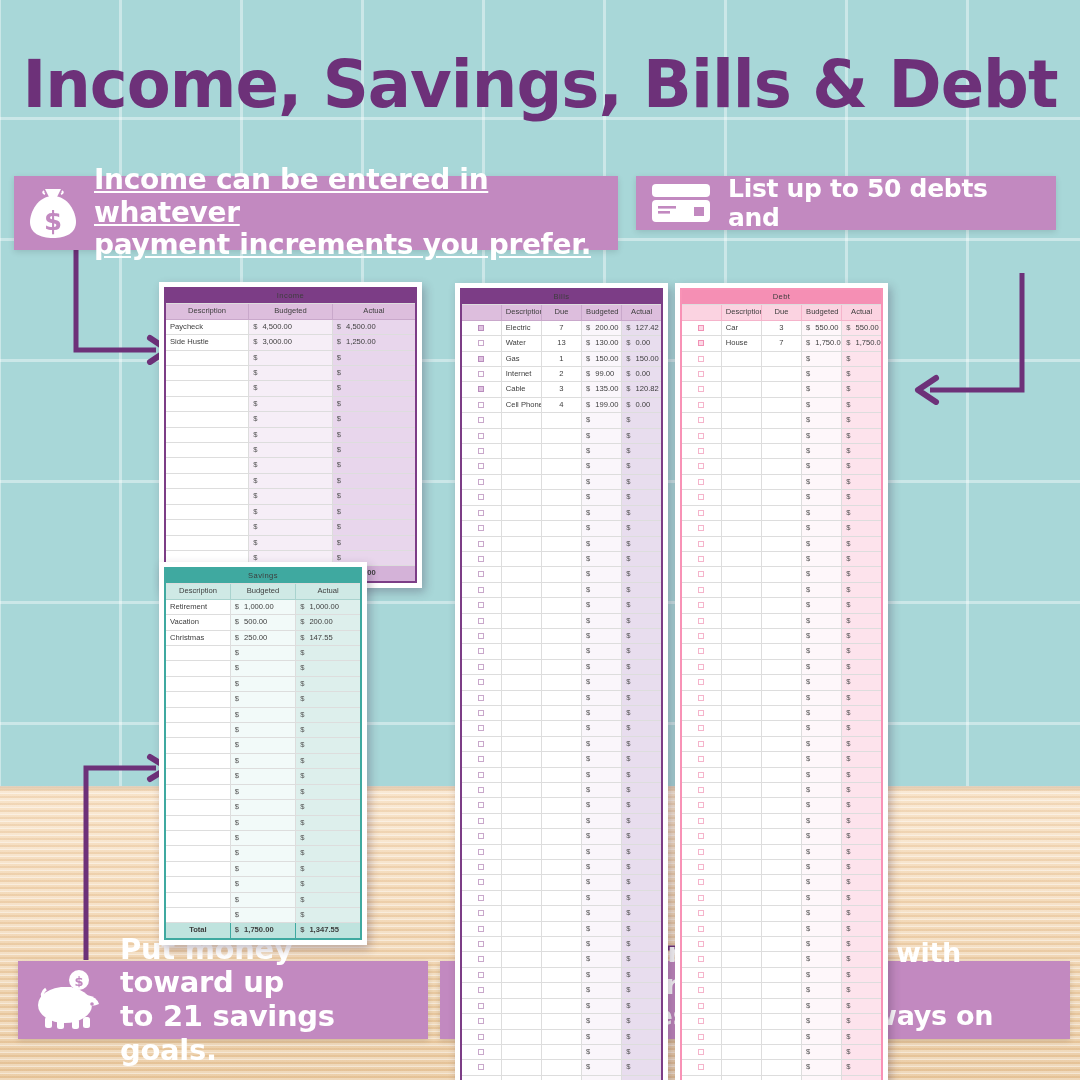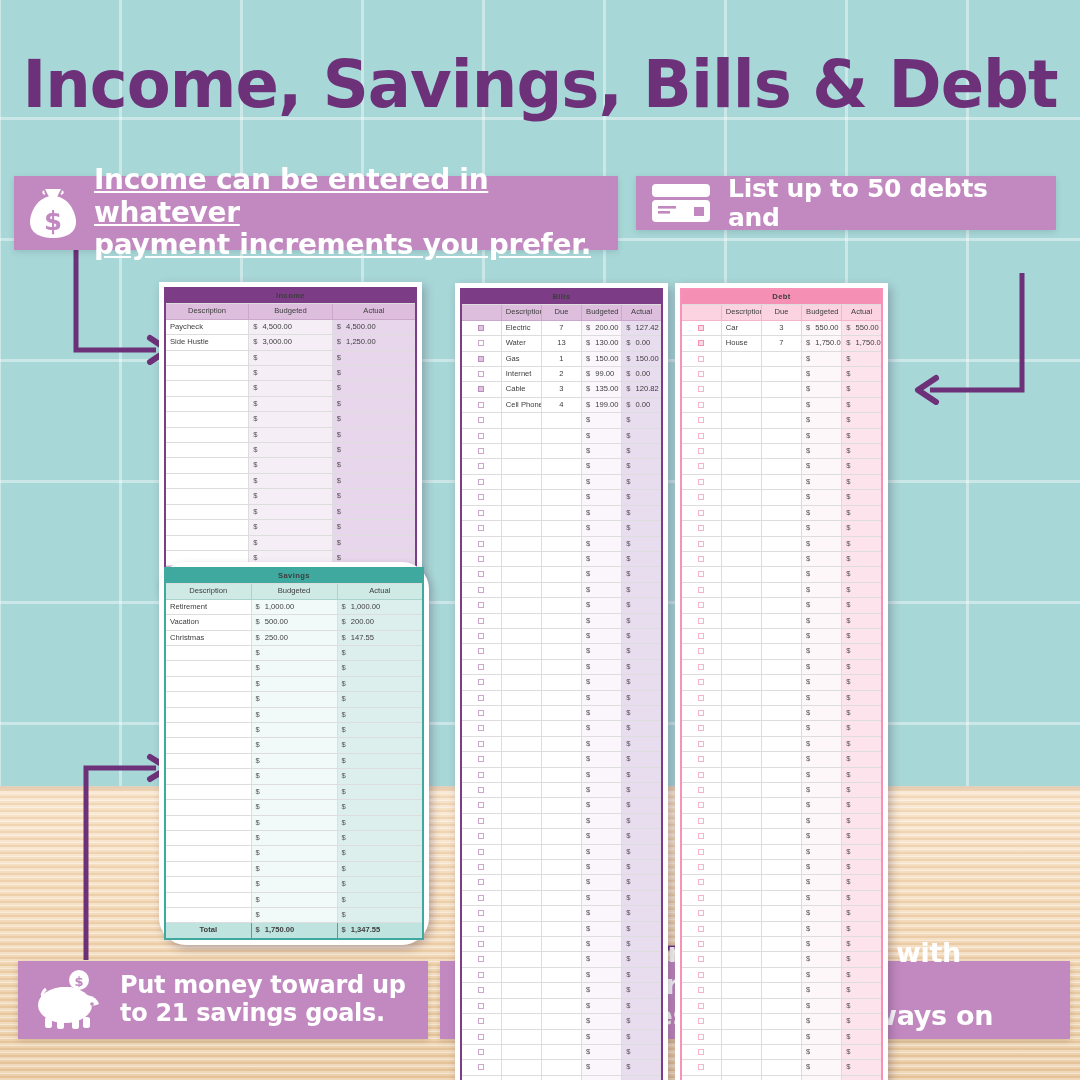--- a/index.html
+++ b/index.html
@@ -58,21 +58,21 @@
   .callout .txt{
     color:#ffffff; font-weight:bold;
     font-family:"DejaVu Sans", sans-serif;
     line-height:1.16; letter-spacing:-.3px;
   }
   #callout-income  { left:14px;  top:176px; width:604px; height:74px; }
   #callout-income  .txt{ font-size:28px; margin-left:16px;text-decoration:underline; }
   #callout-debt    { left:636px; top:176px; width:420px; height:54px; }
   #callout-debt    .txt{ font-size:25px; margin-left:16px; }
   #callout-savings { left:18px;  top:961px; width:410px; height:78px; }
-  #callout-savings .txt{ font-size:24px; margin-left:14px; }
+  #callout-savings .txt{ font-size:29px; margin-left:14px; }
   #callout-bills   { left:440px; top:961px; width:630px; height:78px; }
   #callout-bills   .txt{ font-size:27px; margin-left:14px; }
 
   
   .arrow{ position:absolute; }
   .arrow svg{ display:block; }
 
   
   .sheet{
     position:absolute; background:#ffffff;
@@ -81,21 +81,21 @@
   }
   table.grid{ border-collapse:collapse; width:100%; table-layout:fixed; }
   table.grid td, table.grid th{
     border:1px solid #dddddd;
     font-size:7.6px; color:#3d3d3d;
     padding:0 4px; height:14.4px; line-height:14.4px;
     overflow:hidden; white-space:nowrap;
     font-family:"Liberation Sans", sans-serif;
   }
   .ttl-row td{
-    font-size:11.5px; font-weight:bold; color:#ffffff;
+    font-size:11.5px; font-weight:normal; color:#ffffff;
     text-align:center; height:16px; line-height:16px;
     letter-spacing:.4px; border:none;margin-top:13px;
   }
   .hdr-row td{
     font-size:8px; text-align:center; height:14px; line-height:14px;
     color:#4a4a4a; font-weight:normal;
   }
   .tot-row td{
     font-size:8px; height:15px; line-height:15px; font-weight:normal; color:#3d3d3d;
   }
@@ -114,21 +114,21 @@
   #sheet-income{ left:159px; top:282px; width:263px; }
   #sheet-income .ttl-row td{ background:#7c3d86; }
   #sheet-income .hdr-row td{ background:#ddbedd; border-color:#c9a8cb; }
   #sheet-income table{ border:2px solid #7c3d86; }
   #sheet-income .col-b{ background:#f6eef7; }
   #sheet-income .col-c{ background:#e8d6ec; }
   #sheet-income .tot-row td{ background:#d4b2d8; border-color:#7c3d86; font-weight:bold; }
   #sheet-income .tot-row td:first-child{ text-align:center; }
 
   
-  #sheet-savings{ left:159px; top:562px; width:270px;border-radius:27px; }
+  #sheet-savings{ left:159px; top:562px; width:208px; }
   #sheet-savings .ttl-row td{ background:#3fa9a0; }
   #sheet-savings .hdr-row td{ background:#cfe9e5; border-color:#a9d3ce; }
   #sheet-savings table{ border:2px solid #3fa9a0; }
   #sheet-savings .col-b{ background:#f2faf9; }
   #sheet-savings .col-c{ background:#ddefec; }
   #sheet-savings .tot-row td{ background:#bfe3de; border-color:#3fa9a0; font-weight:bold; }
   #sheet-savings .tot-row td:first-child{ text-align:center; }
 
   
   #sheet-bills{ left:455px; top:283px; width:213px; }

